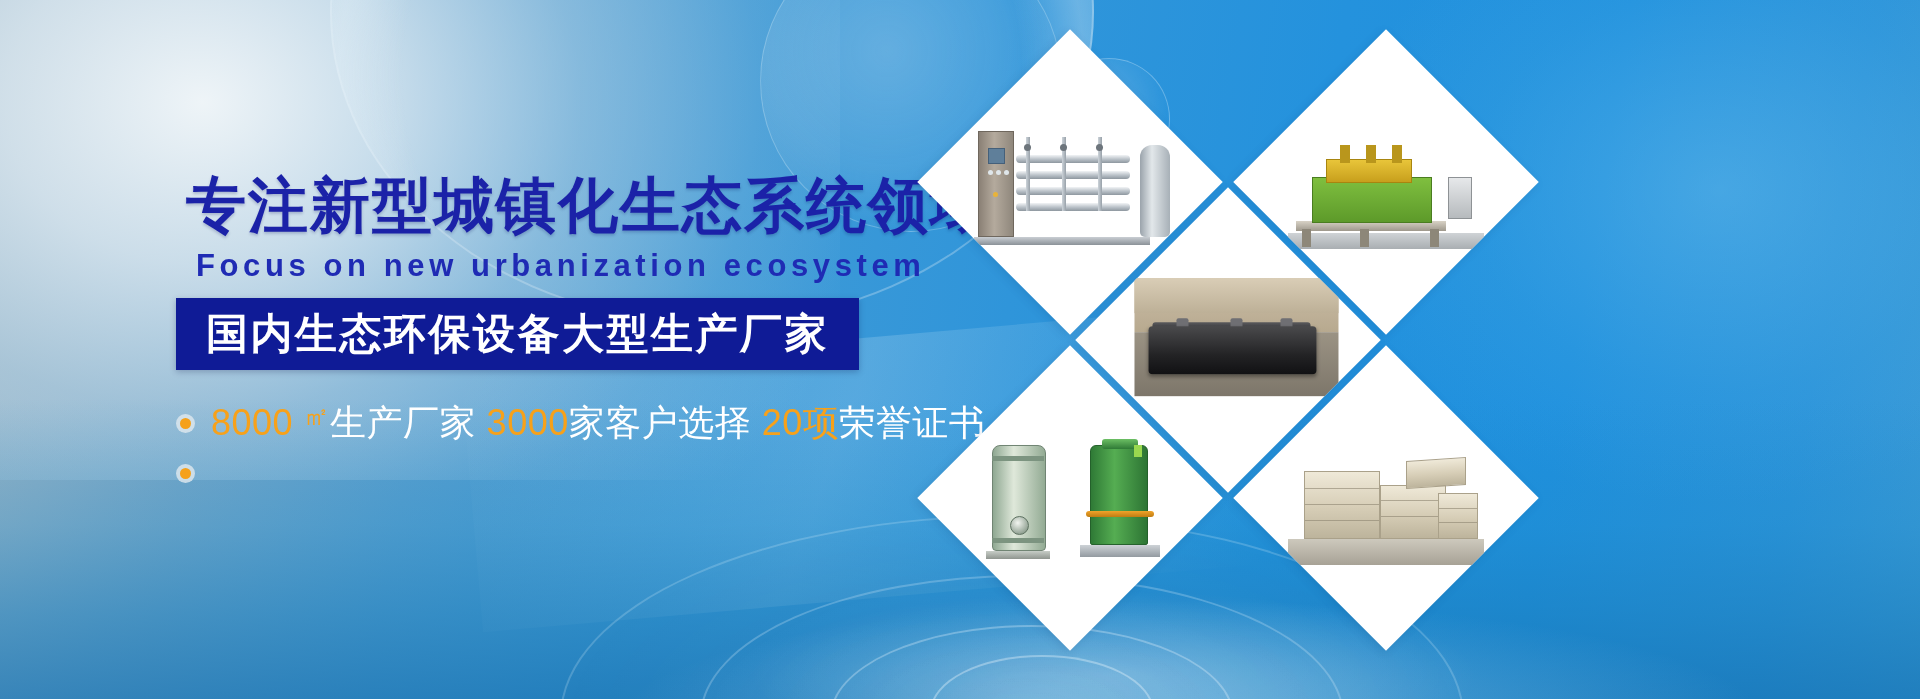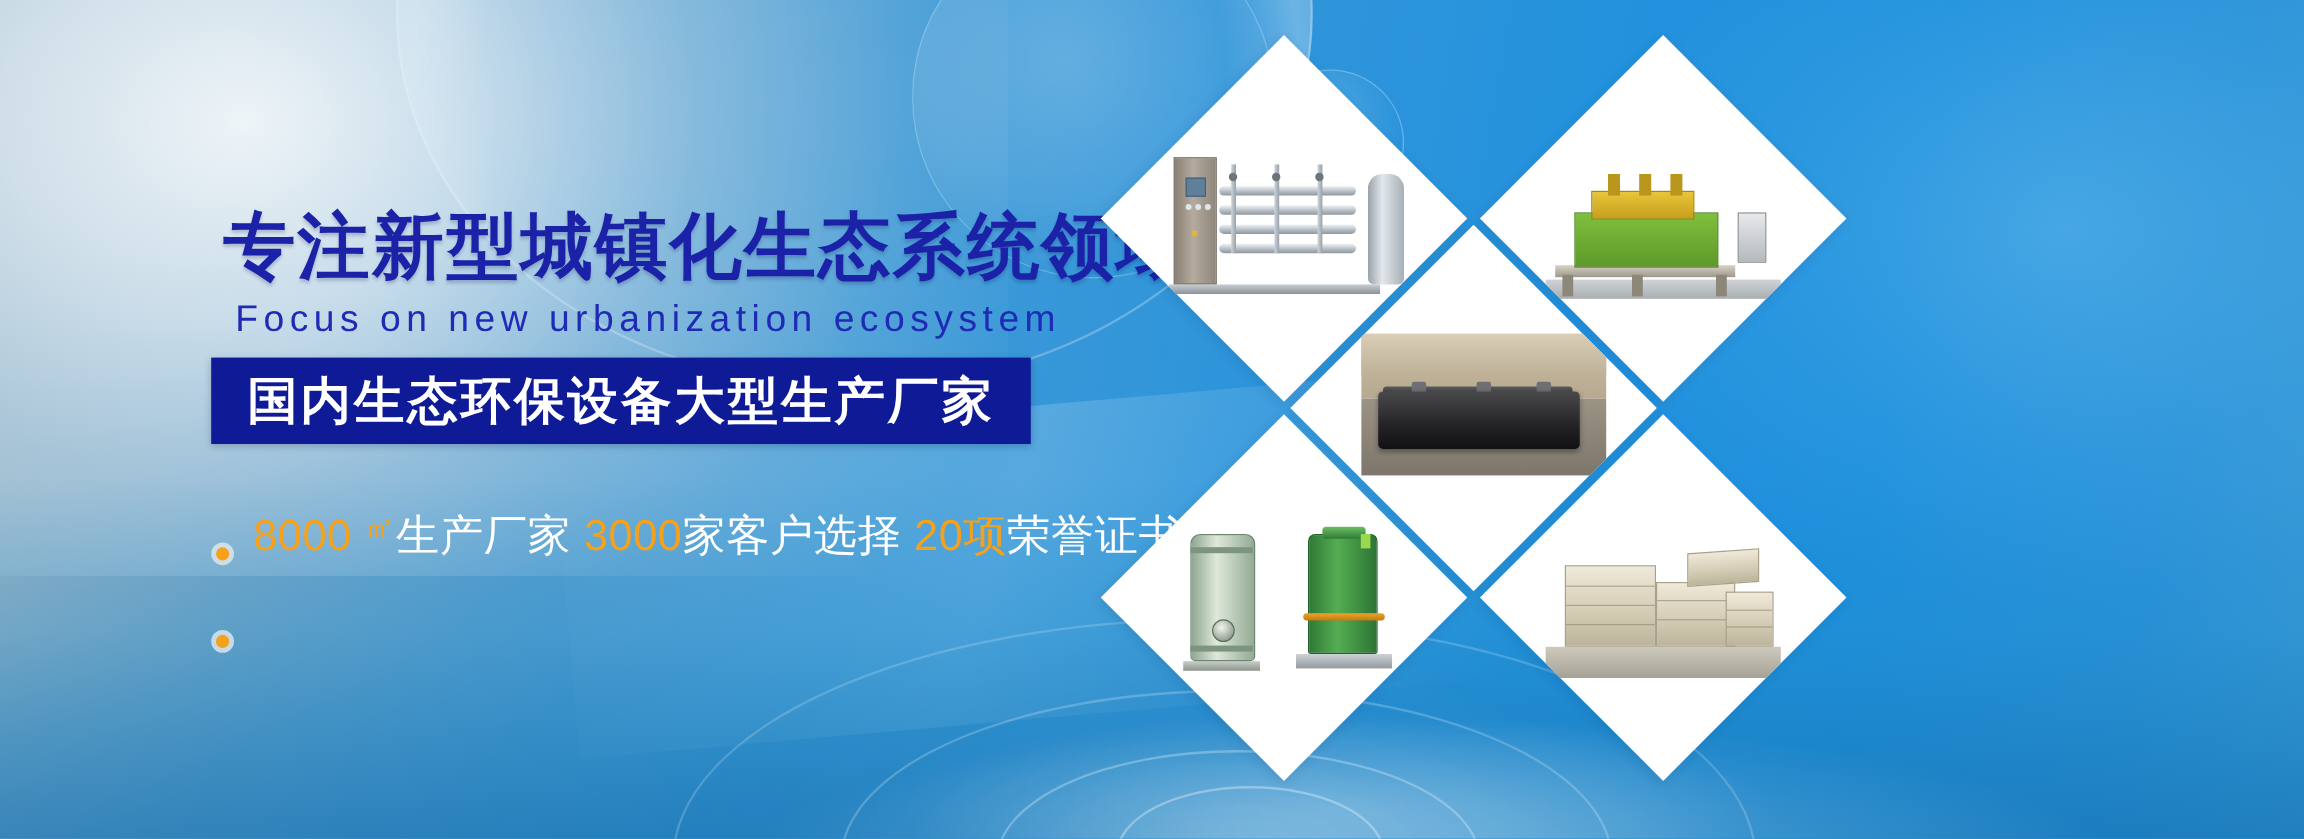--- a/index.html
+++ b/index.html
@@ -86,37 +86,37 @@
 
   .headline{
     position:absolute;left:186px;top:176px;
     font-size:60px;font-weight:bold;color:#1b22a8;
     letter-spacing:2px;line-height:1;white-space:nowrap;
     text-shadow:0 2px 3px rgba(10,20,90,.22);
   }
   .subtitle{
     position:absolute;left:196px;top:248px;
     font-size:31px;color:#1f2bb4;letter-spacing:4.6px;
-    white-space:nowrap;font-weight:400;
+    white-space:nowrap;font-weight:700;
   }
 
   .blue-box{
     position:absolute;left:176px;top:298px;
     width:683px;height:72px;background:#0f1b96;
     display:flex;align-items:center;justify-content:center;
     box-shadow:0 2px 6px rgba(8,16,70,.25);
     font-family:Liberation Serif, serif;
   }
   .blue-box-text{
     font-size:42px;font-weight:bold;color:#ffffff;
     letter-spacing:2.5px;white-space:nowrap;
   }
 
   .bullets{position:absolute;left:176px;top:398px;}
-  .bullet-row{display:flex;align-items:flex-end;height:50px;white-space:nowrap;margin-top:23px;}
+  .bullet-row{display:flex;align-items:center;height:50px;white-space:nowrap;}
   .bullet-dot{
     width:19px;height:19px;border-radius:50%;
     background:rgba(222,232,238,.82);
     display:inline-flex;align-items:center;justify-content:center;
     margin-right:16px;flex:0 0 auto;
   }
   .bullet-dot::after{
     content:"";width:11px;height:11px;border-radius:50%;background:#f5a11b;
   }
   .bullet-text{font-size:36px;color:#ffffff;letter-spacing:.5px;}

